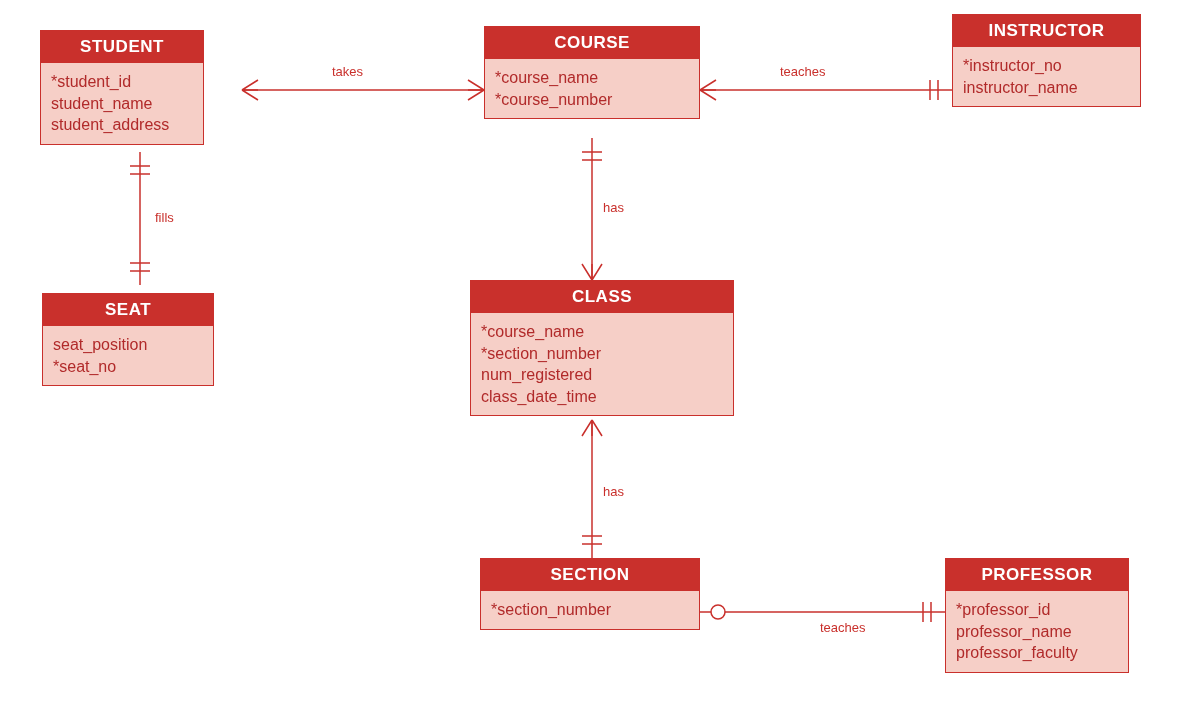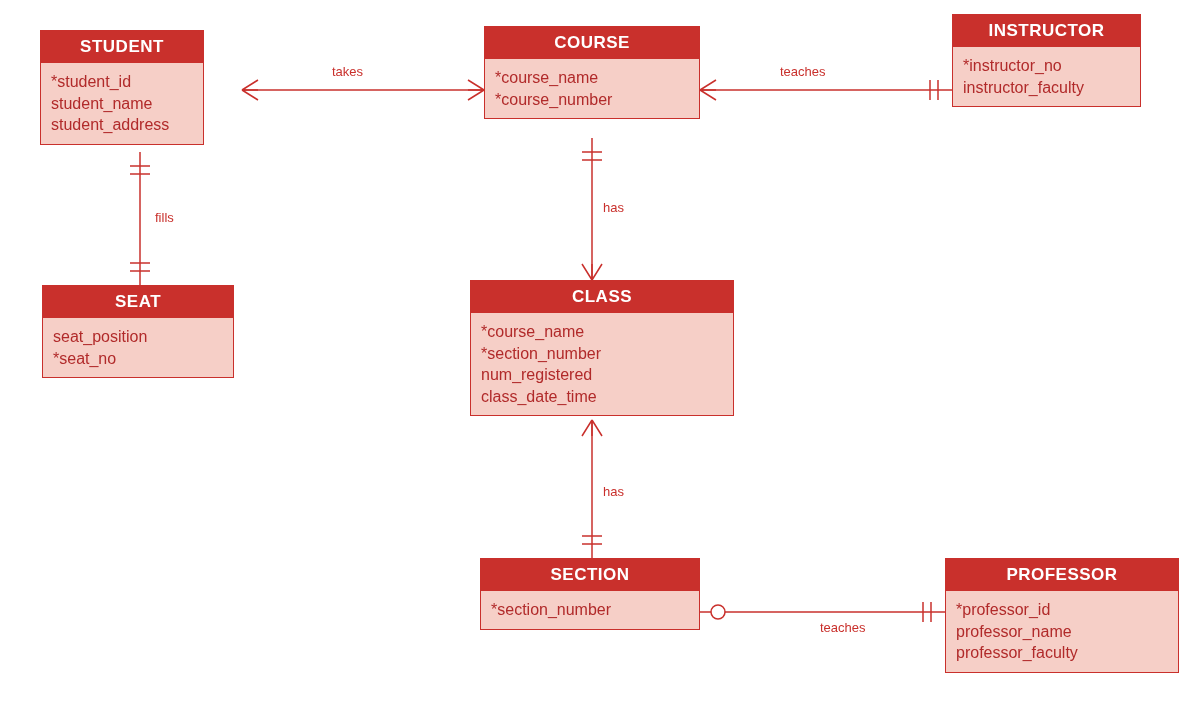--- a/index.html
+++ b/index.html
@@ -118,25 +118,25 @@
   <div class="entity-body">
     <div class="attr">*course_name</div>
     <div class="attr">*course_number</div>
   </div>
 </div>
 
 <div class="entity" style="left:952px; top:14px; width:189px;">
   <div class="entity-header">INSTRUCTOR</div>
   <div class="entity-body">
     <div class="attr">*instructor_no</div>
-    <div class="attr">instructor_faculty</div>
+    <div class="attr">instructor_name</div>
   </div>
 </div>
 
-<div class="entity" style="left:42px; top:285px; width:192px;">
+<div class="entity" style="left:42px; top:293px; width:172px;">
   <div class="entity-header">SEAT</div>
   <div class="entity-body">
     <div class="attr">seat_position</div>
     <div class="attr">*seat_no</div>
   </div>
 </div>
 
 <div class="entity" style="left:470px; top:280px; width:264px;">
   <div class="entity-header">CLASS</div>
   <div class="entity-body">
@@ -147,20 +147,20 @@
   </div>
 </div>
 
 <div class="entity" style="left:480px; top:558px; width:220px;">
   <div class="entity-header">SECTION</div>
   <div class="entity-body">
     <div class="attr">*section_number</div>
   </div>
 </div>
 
-<div class="entity" style="left:945px; top:558px; width:234px;">
+<div class="entity" style="left:945px; top:558px; width:184px;">
   <div class="entity-header">PROFESSOR</div>
   <div class="entity-body">
     <div class="attr">*professor_id</div>
     <div class="attr">professor_name</div>
     <div class="attr">professor_faculty</div>
   </div>
 </div>
 
 </body></html>

